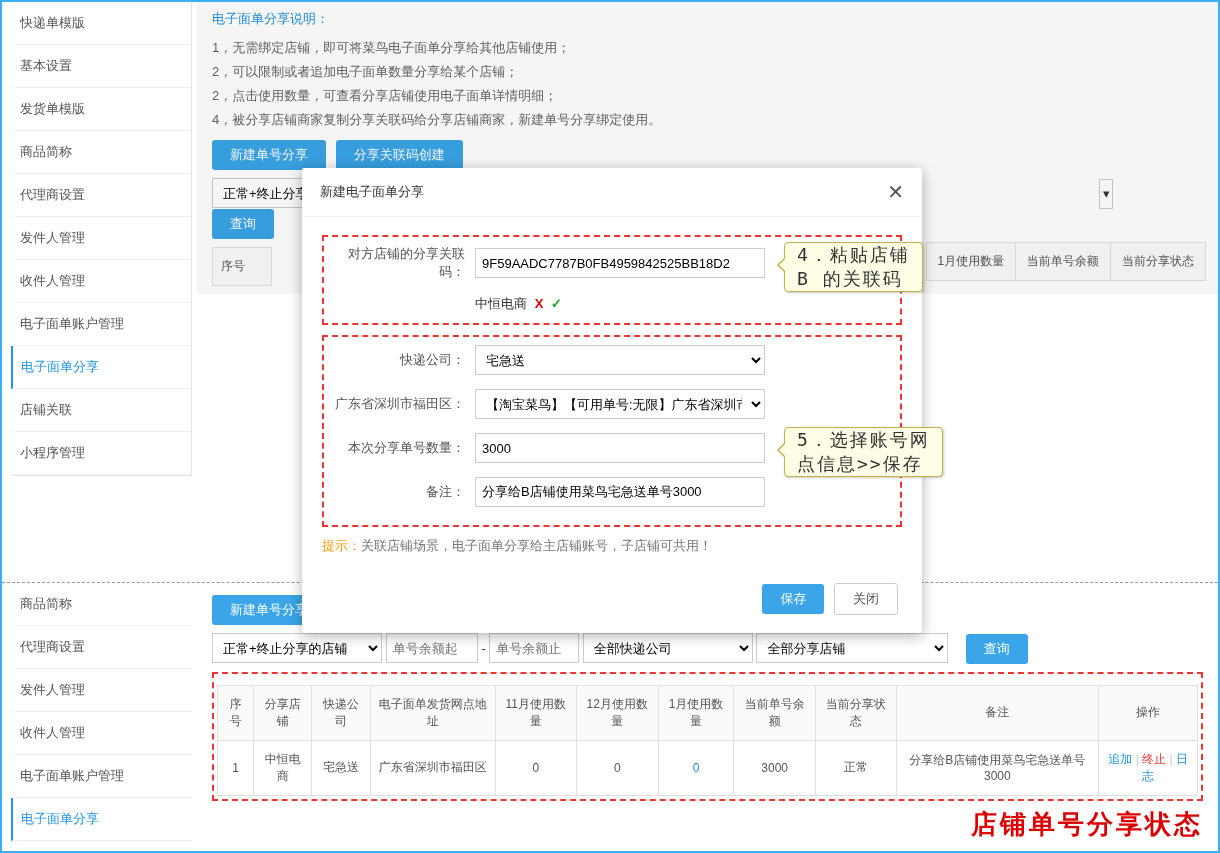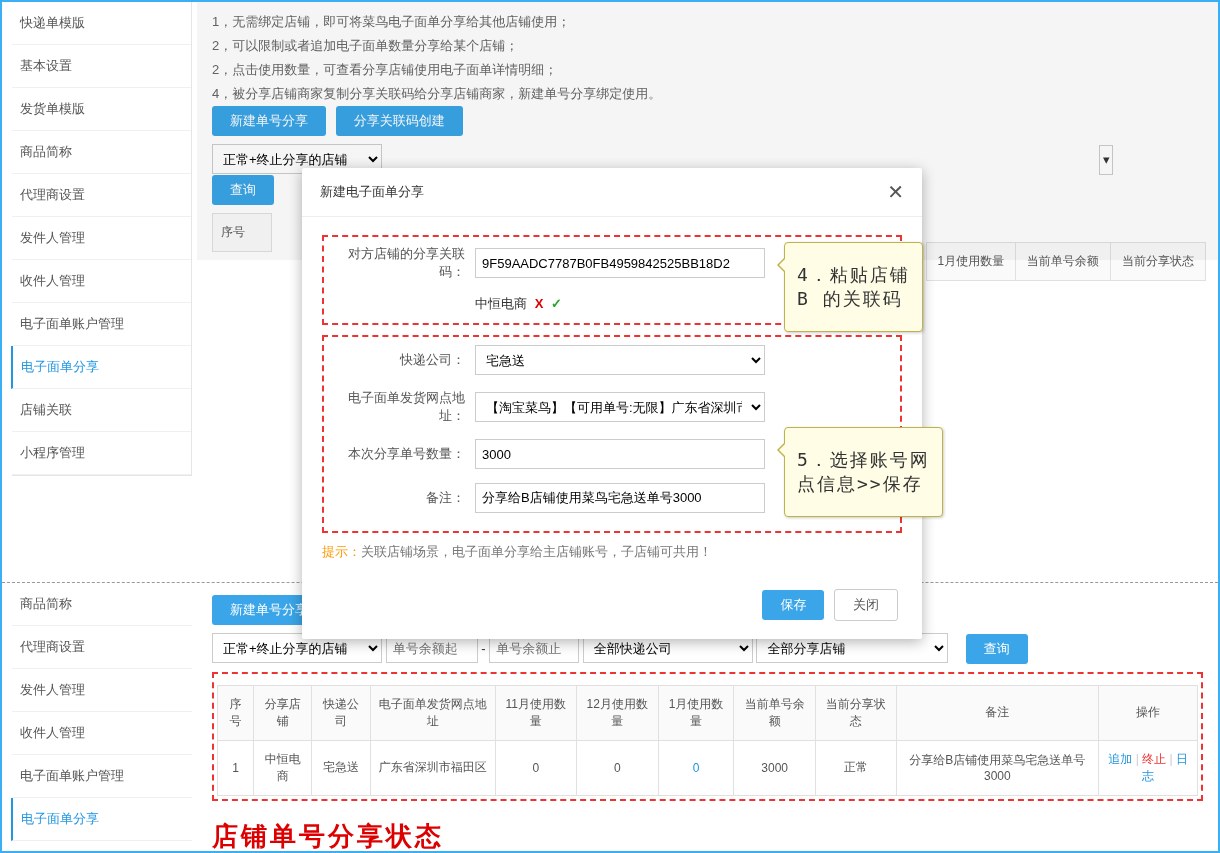--- a/index.html
+++ b/index.html
@@ -9,46 +9,46 @@
 .bottom-section{height:270px;position:relative}
 .sidebar{width:180px;float:left;background:#fff;border-right:1px solid #e5e5e5;border-bottom:1px solid #e5e5e5;margin-left:10px}
 .sidebar-item{padding:12px 8px;border-bottom:1px solid #f0f0f0;cursor:pointer;color:#555}
 .sidebar-item.active{color:#2196e3;border-left:2px solid #2196e3;margin-left:-1px}
 .content{margin-left:195px;padding:8px 15px;position:relative}
 .overlay{position:absolute;top:0;left:0;right:0;bottom:0;background:rgba(0,0,0,0.04);z-index:5}
 .info-title{color:#1f94dd;font-size:13px;margin-bottom:8px}
 .info-line{color:#666;line-height:24px;font-size:13px}
 .btn{display:inline-block;padding:6px 18px;background:#3aa5e8;color:#fff;border:none;border-radius:3px;cursor:pointer;font-size:13px;margin-right:6px}
 .btn-plain{background:#fff;color:#555;border:1px solid #ccc}
-.btn-row{margin:0 0}
+.btn-row{margin:8px 0}
 .filter-row{margin:8px 0}
 select,input[type=text]{height:30px;border:1px solid #ccc;padding:0 6px;font-size:13px;background:#fff}
 .sel{width:170px}
 .modal{position:absolute;left:300px;top:166px;width:620px;background:#fff;box-shadow:0 3px 14px rgba(0,0,0,.3);z-index:20;border-radius:2px}
 .modal-hd{padding:12px 18px;border-bottom:1px solid #eee;display:flex;justify-content:space-between;align-items:center}
 .modal-hd .close{font-size:20px;cursor:pointer;color:#555}
 .modal-bd{padding:18px 20px}
 .form-row{display:flex;align-items:center;margin-bottom:14px}
 .form-lb{width:135px;text-align:right;margin-right:10px;color:#555;font-size:13px}
 .form-ct{flex:1}
 .form-ct input,.form-ct select{width:290px}
 .red-box{border:2px dashed #e33;padding:8px 6px;margin-bottom:10px}
 .hint{color:#ff9800}
 .hint-line{font-size:13px;color:#777;margin-top:6px}
 .modal-ft{padding:10px 18px 18px;text-align:right}
-.callout{position:absolute;background:#fffde6;border:1px solid #c0b24a;border-radius:4px;padding:20px 12px;font-size:18px;font-family:SimSun,monospace;letter-spacing:2px;z-index:30;box-shadow:1px 1px 3px rgba(0,0,0,.2)}
+.callout{position:absolute;background:#fffde6;border:1px solid #c0b24a;border-radius:4px;padding:0 12px;font-size:18px;font-family:SimSun,monospace;letter-spacing:2px;z-index:30;box-shadow:1px 1px 3px rgba(0,0,0,.2)}
 .callout::before{content:"";position:absolute;left:-16px;top:14px;border:8px solid transparent;border-right-color:#c0b24a}
 .callout::after{content:"";position:absolute;left:-14px;top:14px;border:8px solid transparent;border-right-color:#fffde6}
 .tbl{width:100%;border-collapse:collapse;margin-top:8px}
 .tbl th,.tbl td{border:1px solid #e0e0e0;padding:10px 6px;text-align:center;font-size:12px;color:#555;background:#fff}
 .tbl th{background:#fafafa;font-weight:normal}
 .red-border{border:2px dashed #e33;padding:3px}
 .link-blue{color:#1f94dd;cursor:pointer}
 .link-red{color:#e33;cursor:pointer}
-.big-red{color:#d00;font-family:SimSun,serif;font-size:26px;font-weight:bold;text-align:left;letter-spacing:3px;margin-top:18px}
+.big-red{color:#d00;font-family:SimSun,serif;font-size:26px;font-weight:bold;text-align:right;letter-spacing:3px;margin-top:6px}
 .xmark{color:#d00;font-weight:bold;margin:0 4px}
 .check{color:#2a2;font-weight:bold}
 .th-partial{position:absolute;right:12px;top:240px;width:280px}
 .th-partial table{width:100%;border-collapse:collapse}
 .th-partial th{border:1px solid #e0e0e0;background:#fafafa;padding:10px 4px;font-size:12px;font-weight:normal;color:#555}
 </style>
 </head>
 <body>
 
 <div class="wrap">
@@ -63,20 +63,21 @@
         <div class="sidebar-item">发件人管理</div>
         <div class="sidebar-item">收件人管理</div>
         <div class="sidebar-item">电子面单账户管理</div>
         <div class="sidebar-item active">电子面单分享</div>
         <div class="sidebar-item">店铺关联</div>
         <div class="sidebar-item">小程序管理</div>
       </div>
 
     <div class="content">
       <div class="overlay"></div>
+      <div class="info-title">电子面单分享说明：</div>
       <div class="info-line">1，无需绑定店铺，即可将菜鸟电子面单分享给其他店铺使用；</div>
       <div class="info-line">2，可以限制或者追加电子面单数量分享给某个店铺；</div>
       <div class="info-line">2，点击使用数量，可查看分享店铺使用电子面单详情明细；</div>
       <div class="info-line">4，被分享店铺商家复制分享关联码给分享店铺商家，新建单号分享绑定使用。</div>
 
       <div class="btn-row">
         <button class="btn">新建单号分享</button>
         <button class="btn">分享关联码创建</button>
       </div>
 
@@ -122,21 +123,21 @@
             </div>
           </div>
         </div>
 
         <div class="red-box">
           <div class="form-row">
             <div class="form-lb">快递公司：</div>
             <div class="form-ct"><select><option>宅急送</option></select></div>
           </div>
           <div class="form-row">
-            <div class="form-lb">电子面单发货网点地址：</div>
+            <div class="form-lb">广东省深圳市福田区：</div>
             <div class="form-ct"><select><option>【淘宝菜鸟】【可用单号:无限】广东省深圳市福田区</option></select></div>
           </div>
           <div class="form-row">
             <div class="form-lb">本次分享单号数量：</div>
             <div class="form-ct"><input type="text" value="3000" style=""></div>
           </div>
           <div class="form-row" style="margin-bottom:10px">
             <div class="form-lb">备注：</div>
             <div class="form-ct"><input type="text" value="分享给B店铺使用菜鸟宅急送单号3000" style=""></div>
           </div>

